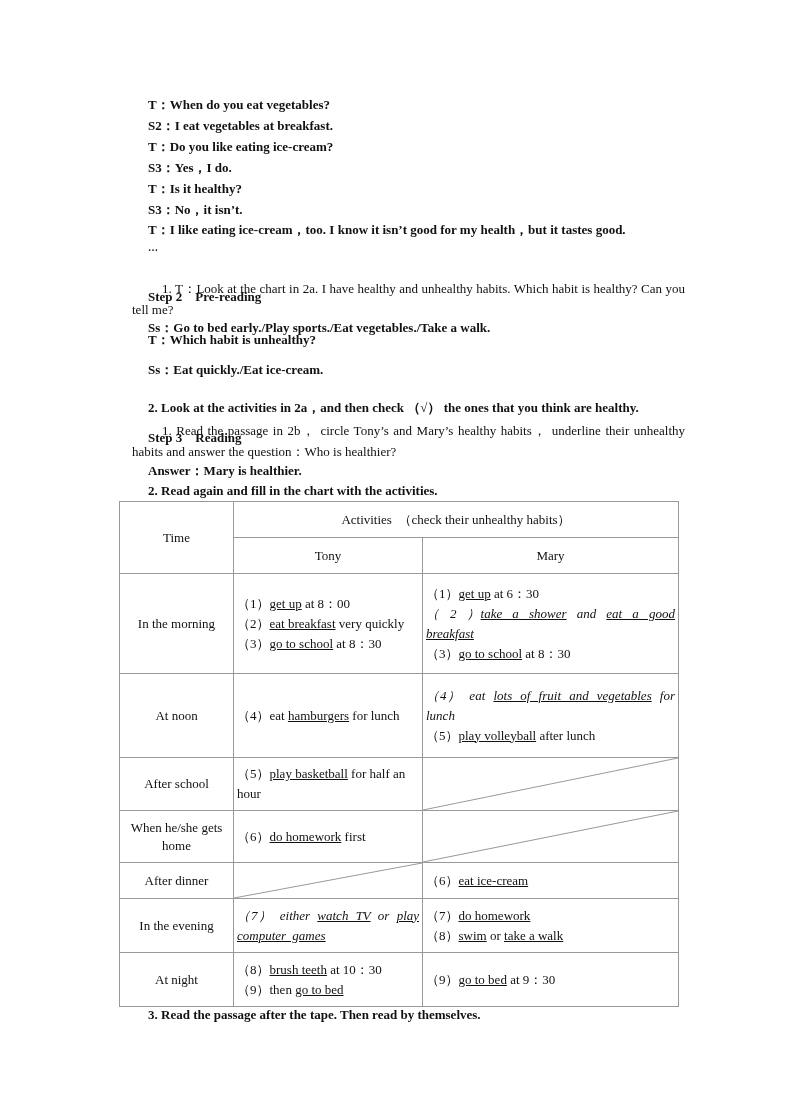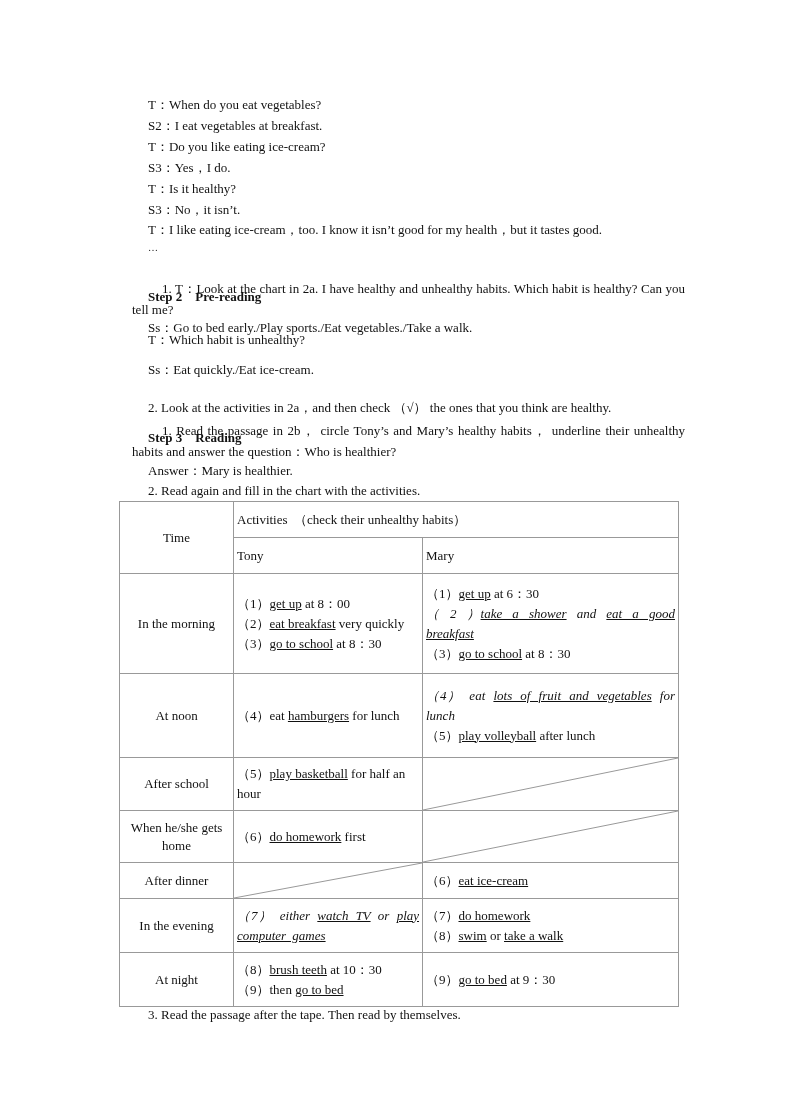--- a/index.html
+++ b/index.html
@@ -1,25 +1,25 @@
 <!DOCTYPE html>
 <html><head>
 <meta charset="utf-8">
 <style>
   html, body { margin: 0; padding: 0; background: #ffffff; }
   body { width: 794px; height: 1119px; position: relative; overflow: hidden;
          font-family: "Liberation Serif", "DejaVu Serif", serif; color: #111; font-size: 13px; }
-  .line { position: absolute; left: 148px; white-space: nowrap; font-size: 13px; line-height: 16px; }
+  .line { position: absolute; left: 148px; white-space: nowrap; font-size: 13px; line-height: 16px; font-weight: bold; }
   .bold { font-weight: bold; margin-top: 28px; }
   .wrap { position: absolute; left: 132px; width: 553px; font-size: 13px; line-height: 20.5px; text-align: justify; }
   .wrap .indent { display: inline-block; width: 30px; }
   table.chart { position: absolute; left: 119px; top: 501px; width: 559px; border-collapse: collapse; table-layout: fixed; font-size: 13px; }
   table.chart td { border: 1px solid #999; padding: 0 3px; vertical-align: middle; line-height: 20px; }
   table.chart td.time { text-align: center; }
-  table.chart td.center { }
+  table.chart td.center { text-align: center; }
   .u { text-decoration: underline; }
   td.slash { position: relative; padding: 0; }
   td.slash svg { position: absolute; left: 0; top: 0; width: 100%; height: 100%; }
   .cell-text { text-align: justify; font-style: italic; }
 </style>
 </head>
 <body>
 
 <div class="line" style="top:97px"><span>T：</span><span>When do you eat vegetables?</span></div>
 <div class="line" style="top:118px"><span>S2：</span><span>I eat vegetables at breakfast.</span></div>

